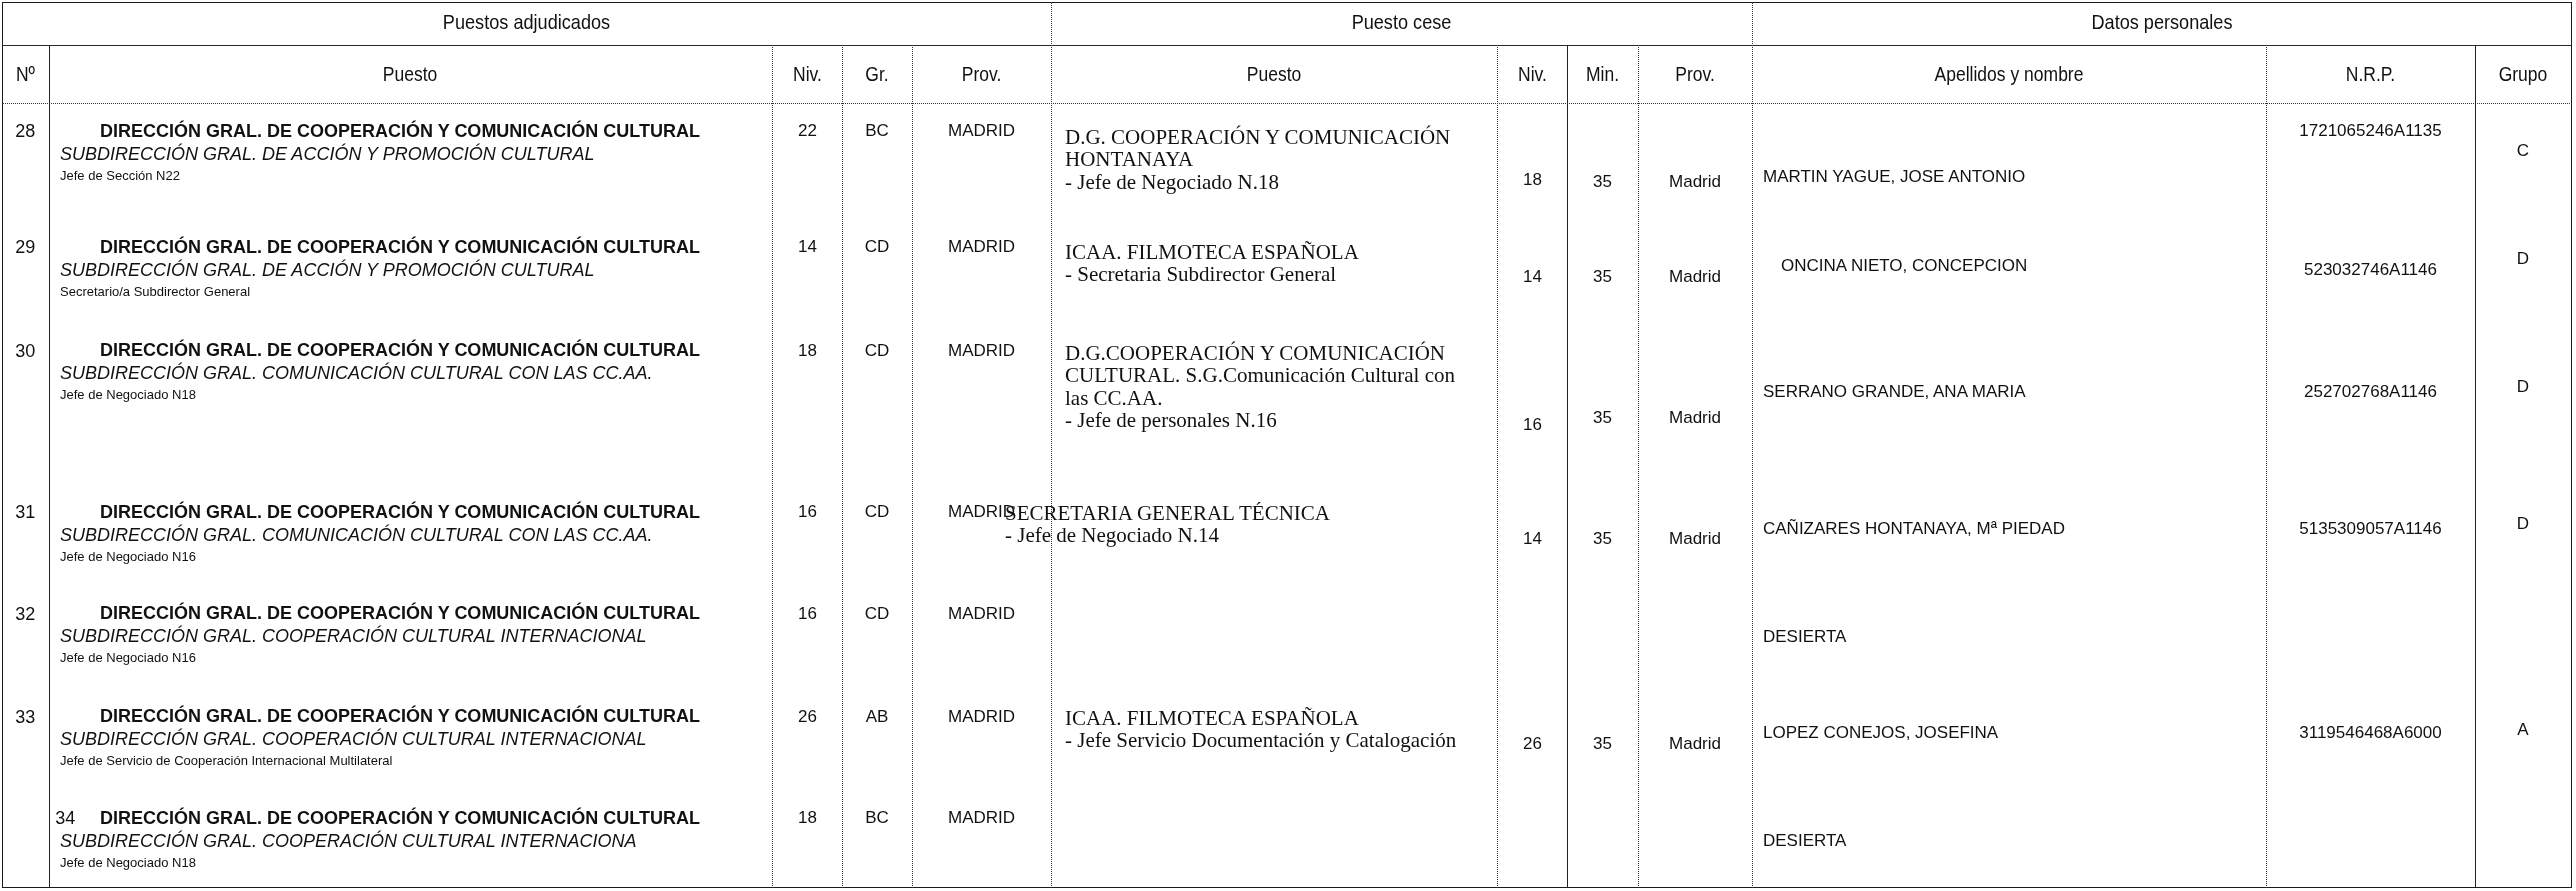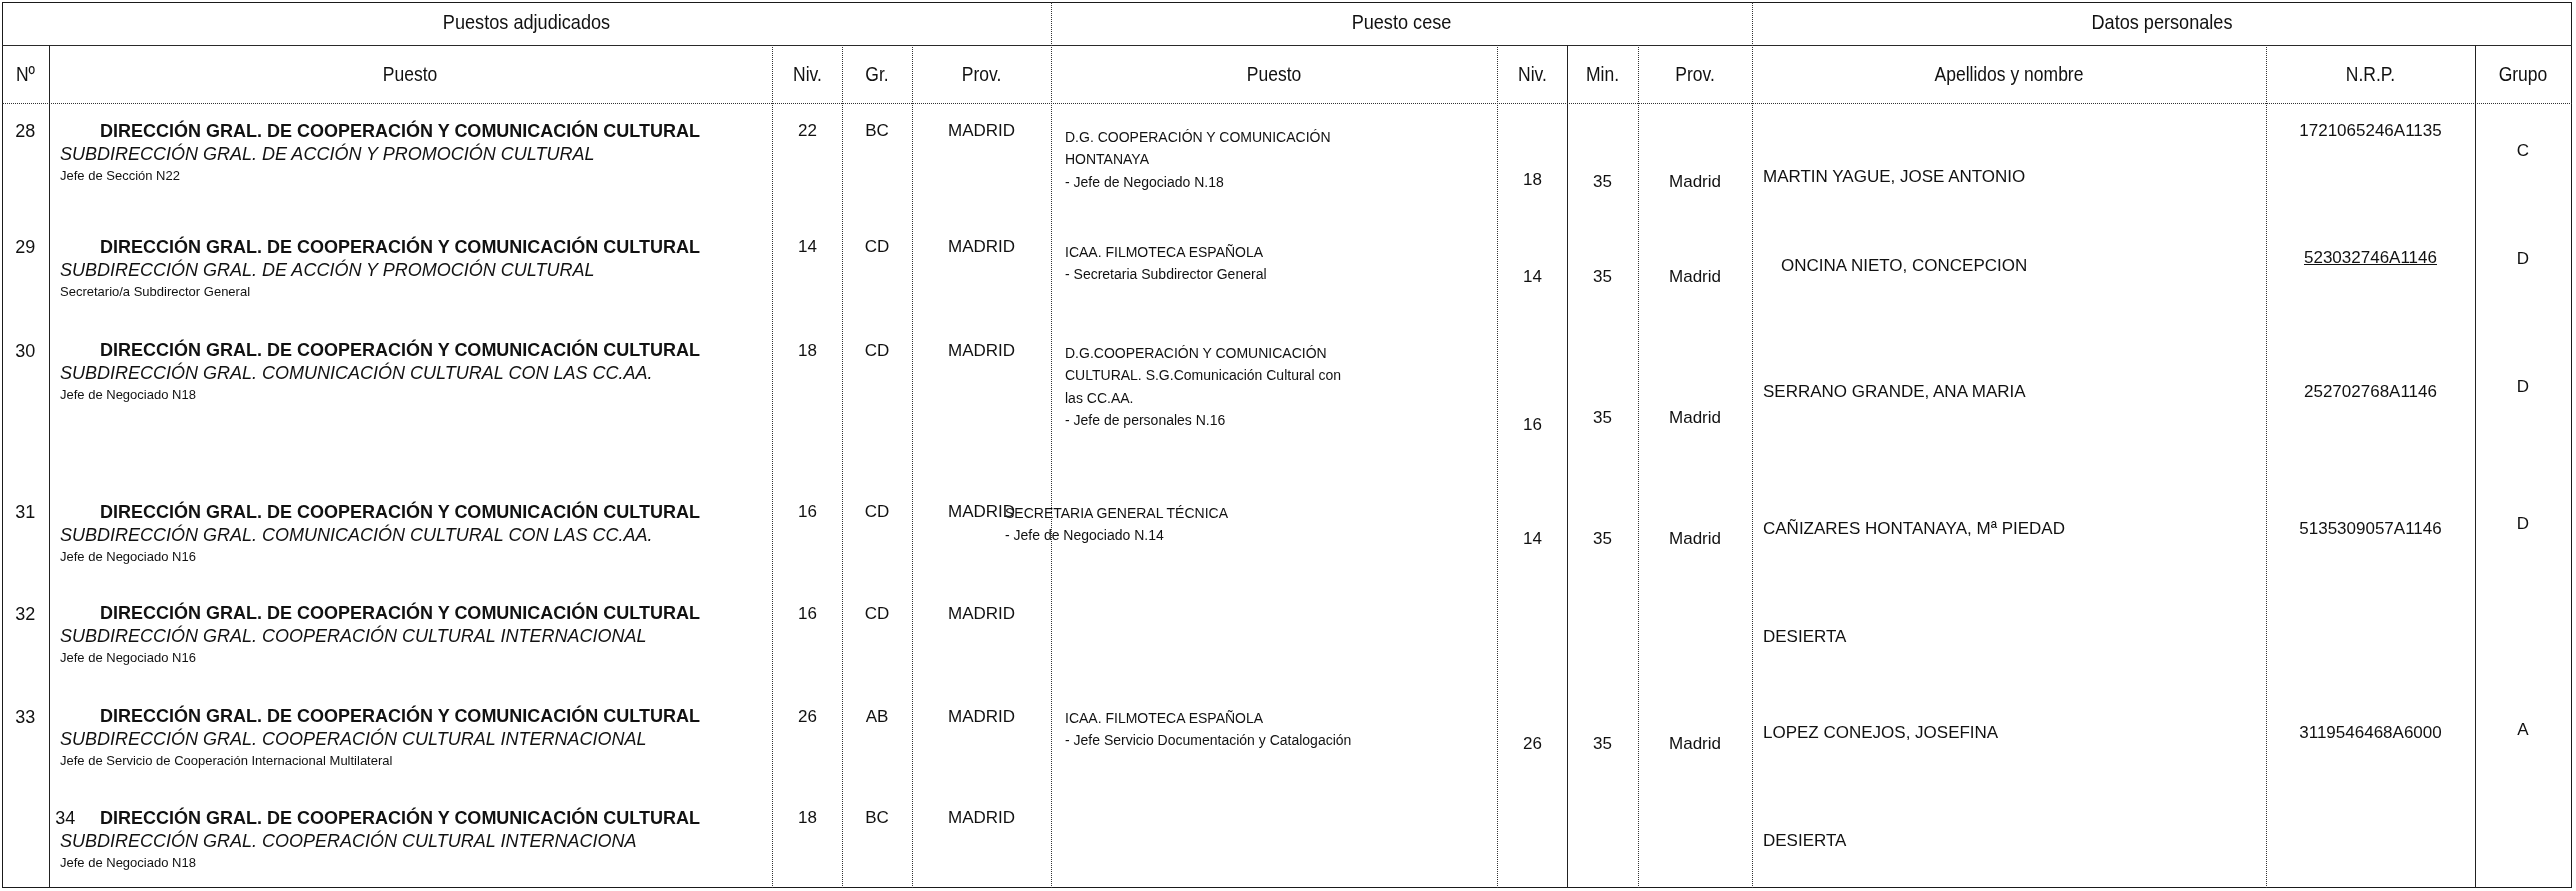--- a/index.html
+++ b/index.html
@@ -15,21 +15,21 @@
   .grp-head { font-size: 20.6px; text-align: center; transform: scaleX(0.88); transform-origin: center; }
   .col-head { font-size: 20.6px; text-align: center; transform: scaleX(0.85); transform-origin: center; }
   .num { font-size: 18px; }
   .cell { font-size: 17px; }
   .center { text-align: center; }
   .l1 { font-size: 18px; font-weight: bold; margin-left: 40px; }
   .l2 { font-size: 18px; font-style: italic; }
   .l3 { font-size: 13px; }
   .stack div { line-height: 23px; }
   .stack .l3 { line-height: 19px; }
-  .cese { font-size: 14px; line-height: 22.4px; white-space: normal; width: 413px; }
+  .cese { font-size: 21px; line-height: 22.4px; white-space: normal; width: 413px; font-family: Liberation Serif, serif; }
 </style>
 </head>
 <body>
 
 <div class="frame"></div>
 
 <div class="hline" style="left:1.7px; top:45px; width:2570px;"></div>
 <div class="hline thin" style="left:1.7px; top:103px; width:2570px;"></div>
 
 <div class="vline" style="left:1051px; top:1.7px; height:886px;"></div>
@@ -96,21 +96,21 @@
   <div class="abs cell center" style="left:842px; top:237px; width:70px;">CD</div>
   <div class="abs cell center" style="left:912px; top:237px; width:139px;">MADRID</div>
   <div class="abs cese" style="left:1065px; top:241px;">
     <div>ICAA. FILMOTECA ESPAÑOLA</div>
     <div>- Secretaria Subdirector General</div>
   </div>
   <div class="abs cell center" style="left:1497px; top:267px; width:71px;">14</div>
   <div class="abs cell center" style="left:1567px; top:267px; width:71px;">35</div>
   <div class="abs cell center" style="left:1638px; top:267px; width:114px;">Madrid</div>
   <div class="abs cell" style="left:1763px; top:256px;margin-left:18px;">ONCINA  NIETO,  CONCEPCION</div>
-  <div class="abs cell center" style="left:2266px; top:248px; width:209px;text-decoration:underline;">523032746A1146</div>
+  <div class="abs cell center" style="left:2266px; top:260px; width:209px;">523032746A1146</div>
   <div class="abs cell center" style="left:2475px; top:249px; width:96px;">D</div>
 </div>
 
 <div>
   <div class="abs num center" style="left:1.7px; top:341px; width:47px;">30</div>
   <div class="abs stack" style="left:60px; top:339px;">
     <div class="l1">DIRECCIÓN GRAL. DE COOPERACIÓN Y COMUNICACIÓN CULTURAL</div>
     <div class="l2">SUBDIRECCIÓN GRAL. COMUNICACIÓN CULTURAL CON LAS CC.AA.</div>
     <div class="l3">Jefe de Negociado N18</div>
   </div>

